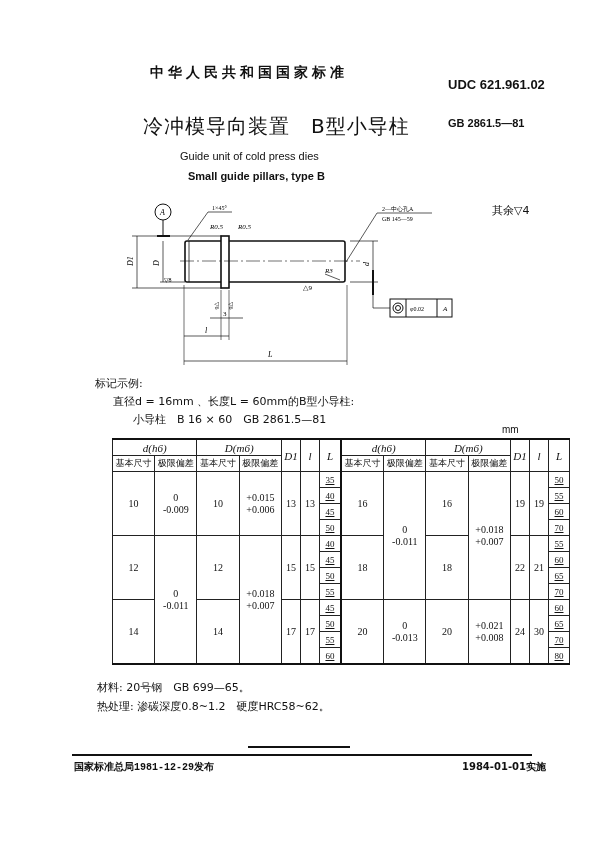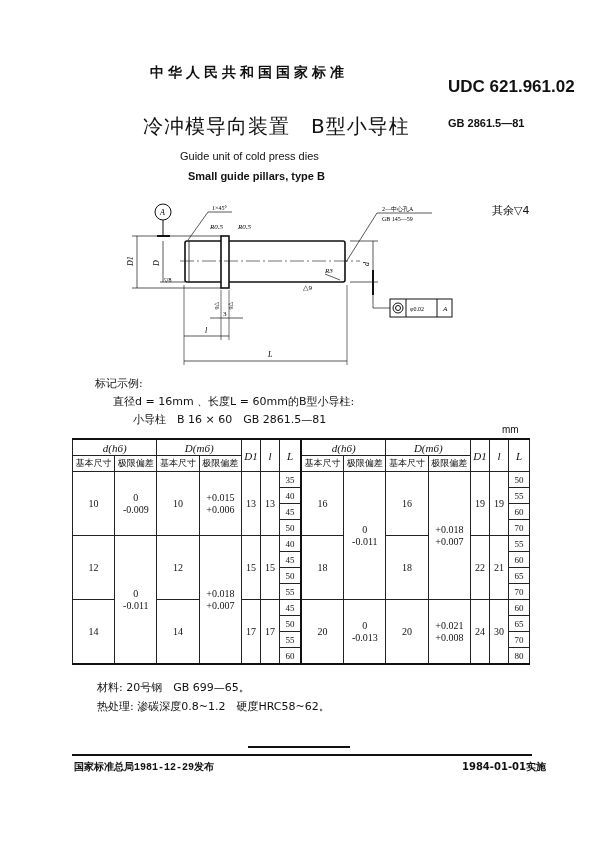--- a/index.html
+++ b/index.html
@@ -1,37 +1,37 @@
 <!DOCTYPE html>
 <html><head>
 <meta charset="utf-8">
 <style>
   html, body { margin:0; padding:0; background:#ffffff; }
   body { width:600px; height:849px; position:relative; overflow:hidden;
          font-family:"DejaVu Serif", serif; color:#111; }
   .abs { position:absolute; }
   .hdr-org { left:150px; top:64px; font-family:Liberation Mono, monospace; font-weight:bold; font-size:14px; letter-spacing:4px; }
-  .udc { left:448px; top:77px; font-family:"Liberation Sans", sans-serif; font-weight:bold; font-size:17px;text-align:right; }
+  .udc { left:448px; top:77px; font-family:"Liberation Sans", sans-serif; font-weight:bold; font-size:13px;text-align:right; }
   .title { left:143px; top:113px; font-family:"DejaVu Sans", sans-serif; font-size:20px; letter-spacing:1px;text-align:right; }
   .gbno { left:448px; top:117px; font-family:"Liberation Sans", sans-serif; font-weight:bold; font-size:11px; }
   .en1 { left:180px; top:150px; font-family:"Liberation Sans", sans-serif; font-weight:normal; font-size:11px; }
   .en2 { left:188px; top:170px; font-family:"Liberation Sans", sans-serif; font-weight:bold; font-size:11px; }
   .rest { left:492px; top:203px; font-size:11px; font-family:"DejaVu Sans", sans-serif;text-align:right; }
   .drawing { left:0; top:190px; }
   .example { left:95px; top:375px; font-size:11px; font-family:"DejaVu Sans", sans-serif; line-height:18px; }
   .example .l2 { padding-left:18px; }
   .example .l3 { padding-left:38px; }
   .unit { left:502px; top:424px; font-size:10px; font-family:"Liberation Sans", sans-serif; }
   table.spec { position:absolute; left:72px; top:438px; width:458px; border-collapse:collapse;
                font-family:"Liberation Serif", serif; font-size:10px; text-align:center; }
   table.spec td, table.spec th { border:1px solid #222; padding:0; font-weight:normal; }
-  table.spec { border-top:2px solid #111; border-bottom:2px solid #111; }
+  table.spec { border-top:2px solid #111; border-bottom:2px solid #111;margin-left:40px; }
   table.spec th { height:15px; font-size:9px; font-family:"DejaVu Sans", sans-serif; }
   table.spec th.it { font-style:italic; font-family:"Liberation Serif", serif; font-size:11px; }
-  table.spec td.L { height:15px; font-size:9px; }
+  table.spec td.L { height:15px; font-size:9px;text-decoration:underline; }
   .sep { border-left:2px solid #111 !important; }
   .notes { left:97px; top:678px; font-size:11px; font-family:"DejaVu Sans", sans-serif; line-height:19px; }
   .endline { left:248px; top:746px; width:102px; height:2px; background:#111; }
   .footline { left:72px; top:754px; width:460px; height:2px; background:#111; }
   .foot-l { left:74px; top:760px; font-family:Liberation Mono, monospace; font-weight:bold; font-size:10px; }
   .foot-r { left:462px; top:760px; font-family:"DejaVu Sans", sans-serif; font-weight:bold; font-size:10px; }
   .tol { line-height:12px; }
 </style>
 </head>
 <body>

